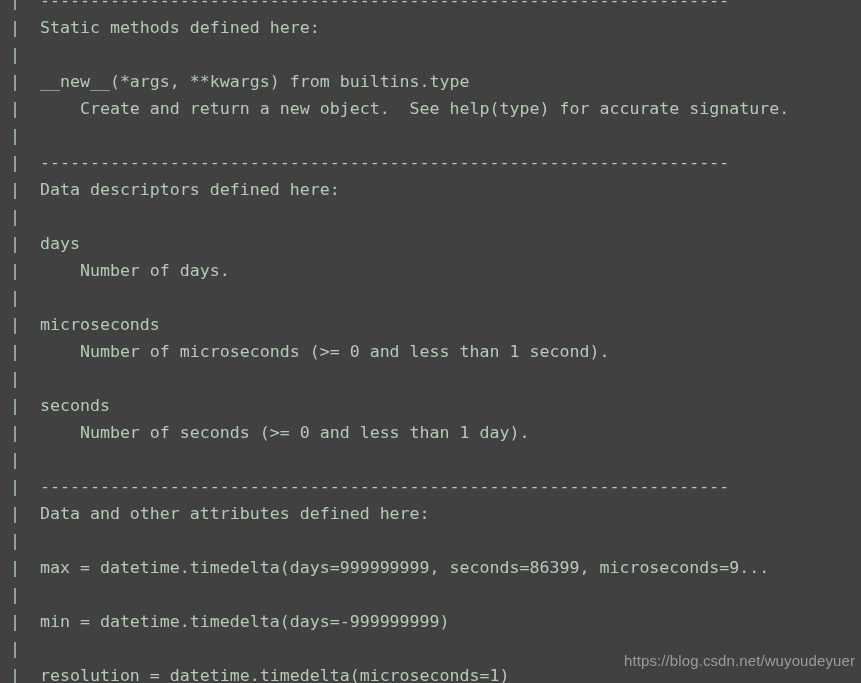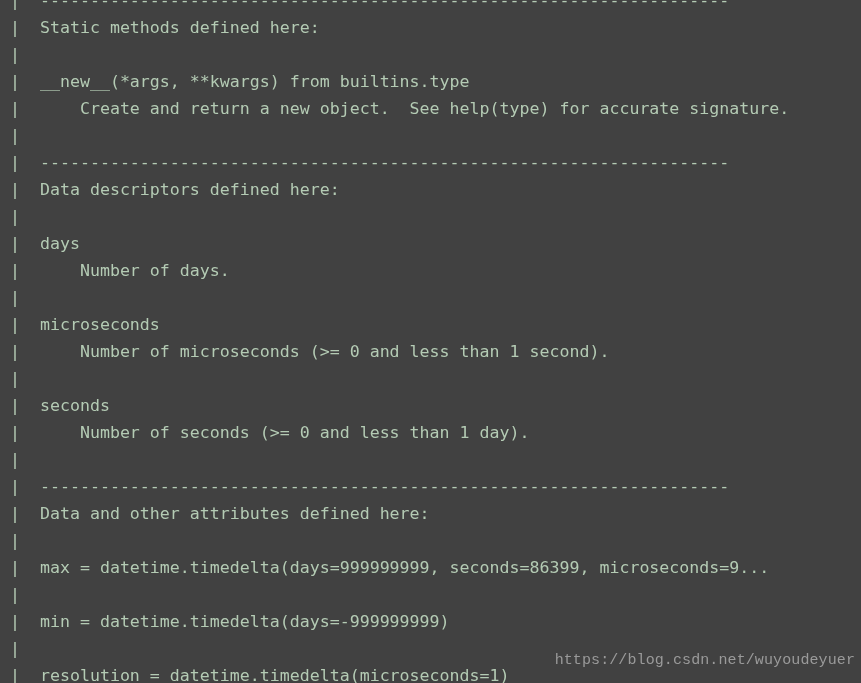--- a/index.html
+++ b/index.html
@@ -41,21 +41,21 @@
     white-space: pre;
     color: #b4cbb4;
   }
   .help-line.blank-line {
     color: #b4cbb4;
   }
   #watermark {
     position: absolute;
     right: 6px;
     bottom: 13px;
-    font-family: Liberation Mono, monospace;
+    font-family: Liberation Sans, sans-serif;
     font-size: 15px;
     line-height: 18px;
     color: #9a9a9a;
     letter-spacing: 0.1px;
     white-space: nowrap;
     user-select: none;
     pointer-events: none;
   }
 </style>
 </head>

